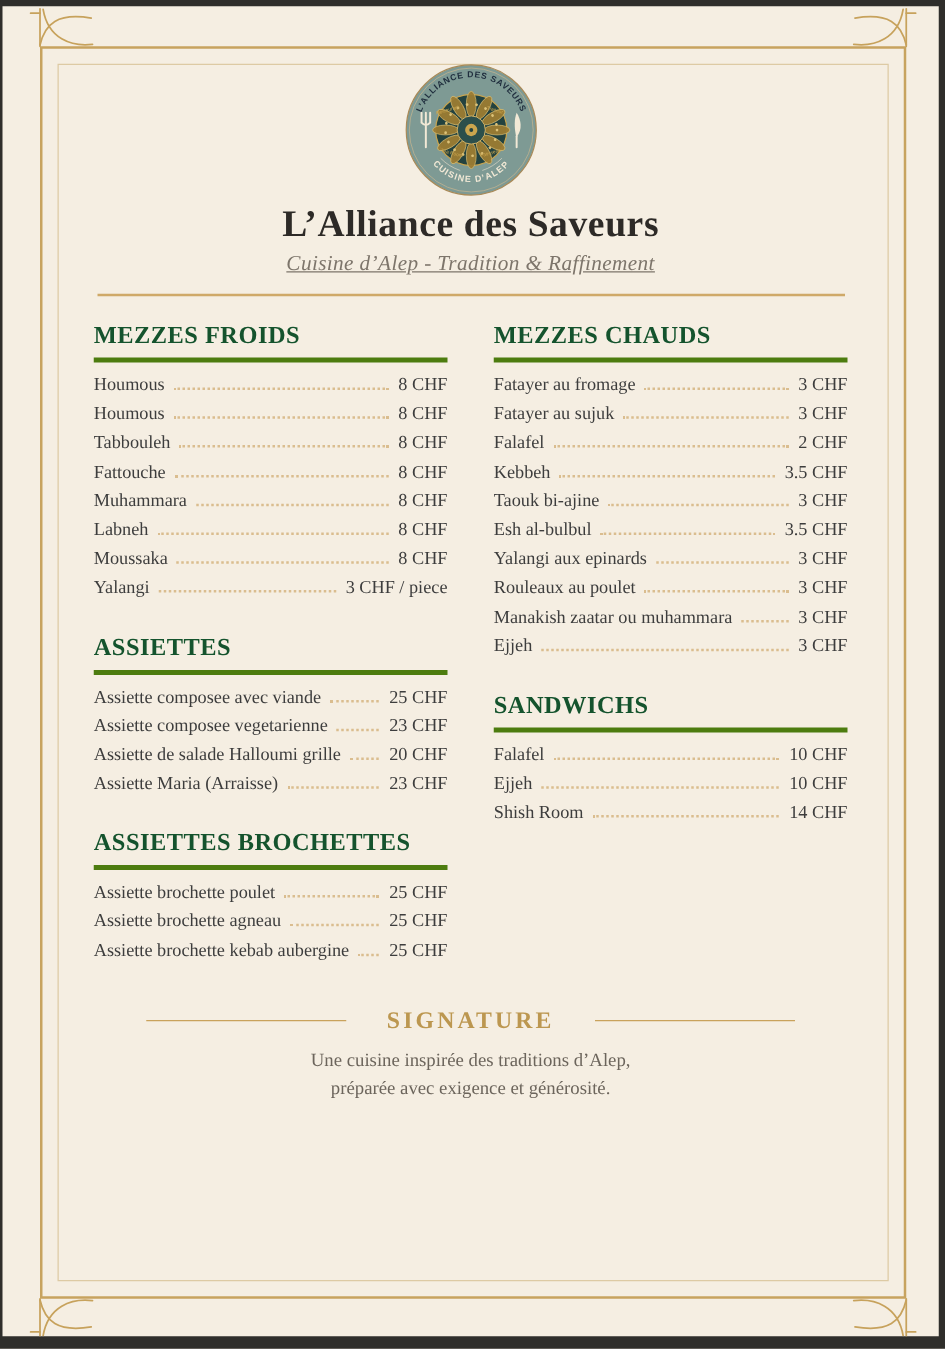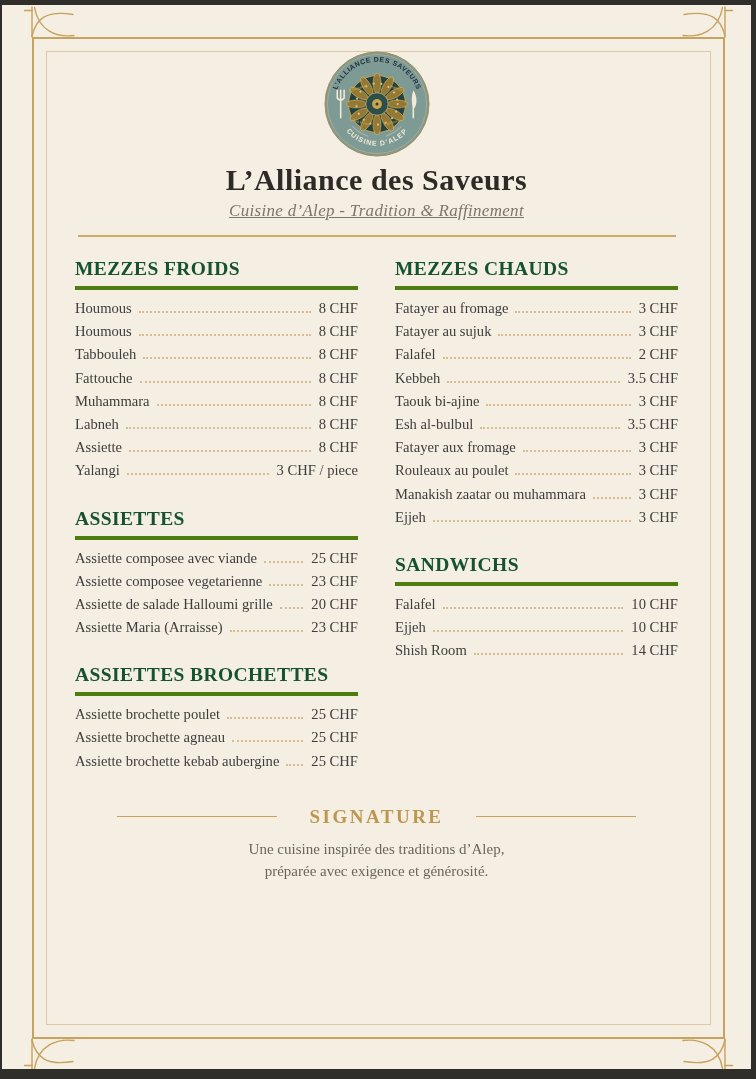--- a/index.html
+++ b/index.html
@@ -191,21 +191,21 @@
                 <span class="name">Muhammara</span>
                 <span class="leader"></span>
                 <span class="price">8 CHF</span>
               </div>
               <div class="row">
                 <span class="name">Labneh</span>
                 <span class="leader"></span>
                 <span class="price">8 CHF</span>
               </div>
               <div class="row">
-                <span class="name">Assiette</span>
+                <span class="name">Moussaka</span>
                 <span class="leader"></span>
                 <span class="price">8 CHF</span>
               </div>
               <div class="row">
                 <span class="name">Yalangi</span>
                 <span class="leader"></span>
                 <span class="price">3 CHF / piece</span>
               </div>
             </div>
           </div>
@@ -283,21 +283,21 @@
                 <span class="name">Taouk bi-ajine</span>
                 <span class="leader"></span>
                 <span class="price">3 CHF</span>
               </div>
               <div class="row">
                 <span class="name">Esh al-bulbul</span>
                 <span class="leader"></span>
                 <span class="price">3.5 CHF</span>
               </div>
               <div class="row">
-                <span class="name">Fatayer aux fromage</span>
+                <span class="name">Yalangi aux epinards</span>
                 <span class="leader"></span>
                 <span class="price">3 CHF</span>
               </div>
               <div class="row">
                 <span class="name">Rouleaux au poulet</span>
                 <span class="leader"></span>
                 <span class="price">3 CHF</span>
               </div>
               <div class="row">
                 <span class="name">Manakish zaatar ou muhammara</span>

